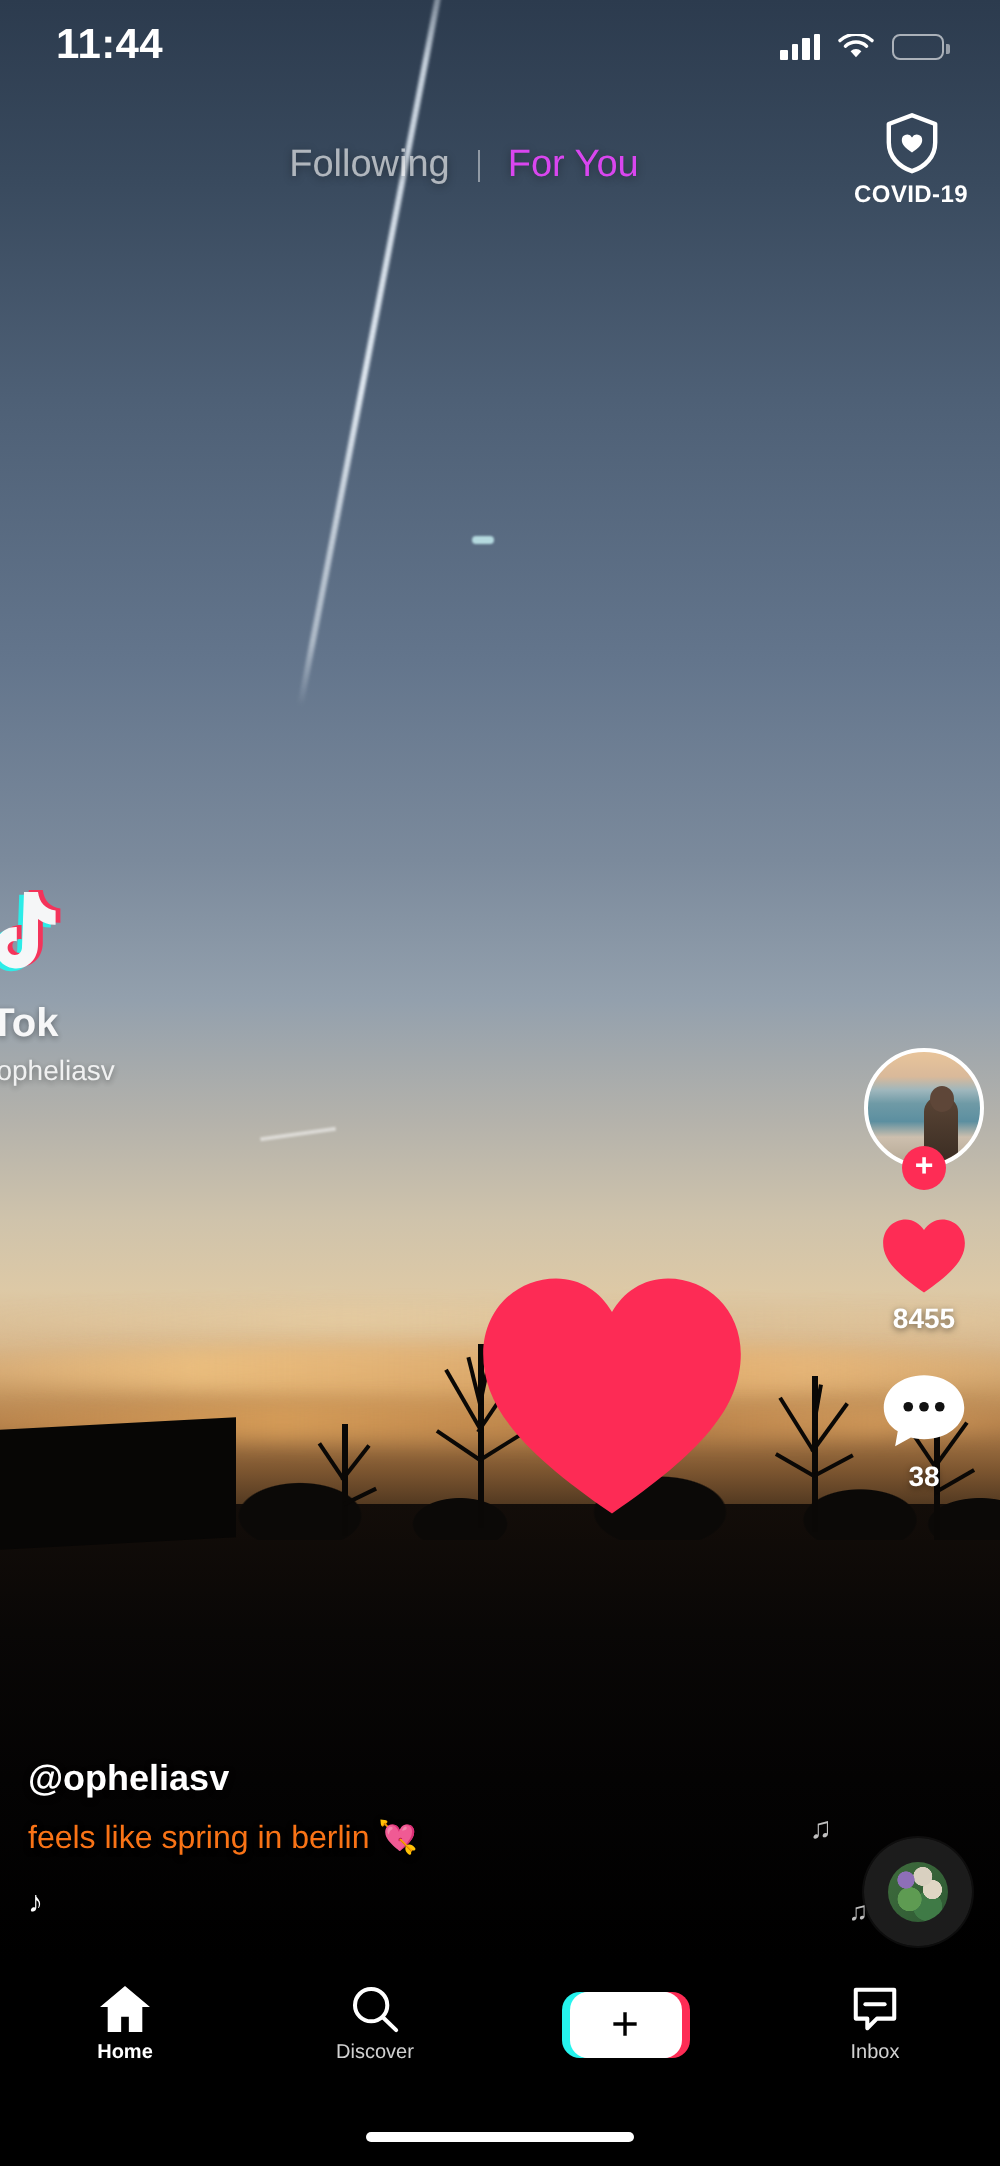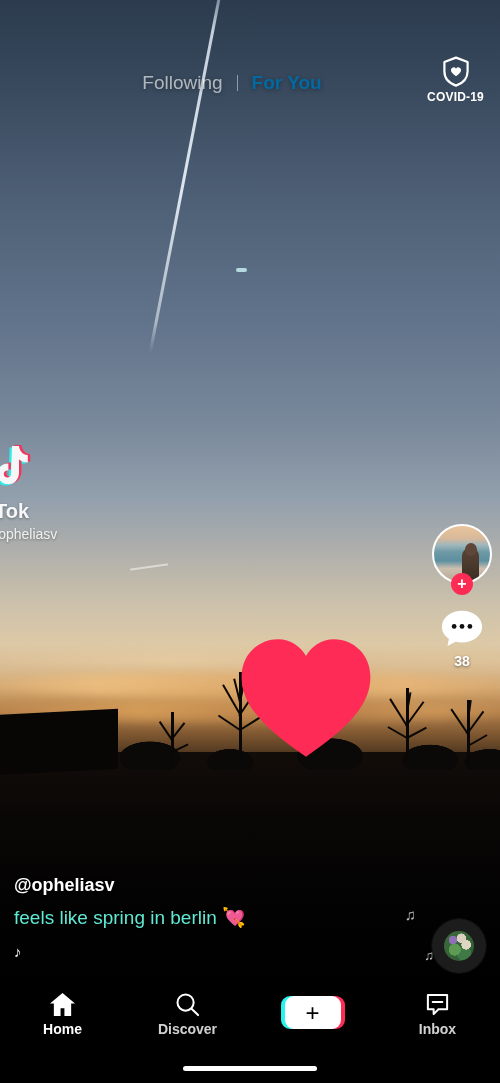--- a/index.html
+++ b/index.html
@@ -96,21 +96,21 @@
   }
   .batt .lvl { height:100%; background:#f5c518; border-radius:1.8px; }
 
   
   .topbar {
     position:absolute; left:0; top:58px; width:464px; height:50px; z-index:40;
     display:flex; align-items:center; justify-content:center; gap:14px;
   }
   .tab { font-size:19px; cursor:pointer; text-shadow:0 1px 4px rgba(0,0,0,.35); }
   .tab.inactive { color:rgba(255,255,255,.62); font-weight:400; }
-  .tab.active { color:#0369a1; font-weight:700; }
+  .tab.active { color:#d946ef; font-weight:400; }
   .tabdiv { width:1px; height:16px; background:rgba(255,255,255,.45); }
 
   .covid {
     position:absolute; right:16px; top:56px; z-index:40;
     display:flex; flex-direction:column; align-items:center; gap:3px; cursor:pointer;
   }
   .covid .lbl { color:#fff; font-size:12px; font-weight:700; letter-spacing:.2px; }
 
   
   .watermark {
@@ -149,21 +149,21 @@
     width:22px; height:22px; border-radius:50%; background:#fe2c55;
     display:flex; align-items:center; justify-content:center;
     color:#fff; font-size:16px; font-weight:700; line-height:1; cursor:pointer;
   }
   .act { display:flex; flex-direction:column; align-items:center; margin-bottom:18px; cursor:pointer; }
   .act .cnt { color:#fff; font-size:14px; font-weight:700; margin-top:3px; text-shadow:0 1px 3px rgba(0,0,0,.5); }
 
   
   .caption { position:absolute; left:14px; bottom:123px; width:382px; z-index:32; }
   .cap-user { color:#fff; font-size:18px; font-weight:700; margin-bottom:9px; text-shadow:0 1px 3px rgba(0,0,0,.6); cursor:pointer; }
-  .cap-text { color:#5eead4; font-size:19px; line-height:1.42; text-shadow:0 1px 3px rgba(0,0,0,.6); }
+  .cap-text { color:#f97316; font-size:16px; line-height:1.42; text-shadow:0 1px 3px rgba(0,0,0,.6); }
   .cap-tags { color:#fff; font-size:15.5px; line-height:1.42; text-shadow:0 1px 3px rgba(0,0,0,.6); word-break:break-all; }
   .cap-sound { display:flex; align-items:center; gap:9px; margin-top:11px; overflow:hidden; }
   .cap-sound .note { color:#fff; font-size:15px; }
   .cap-sound .txt { color:#fff; font-size:15px; white-space:nowrap; text-shadow:0 1px 3px rgba(0,0,0,.6); }
 
   
   .disc {
     position:absolute; right:14px; bottom:110px; width:54px; height:54px;
     border-radius:50%; z-index:33; cursor:pointer;
     background:radial-gradient(circle at 50% 50%, #3a3a3a 0 8%, #2a2a2a 9% 28%, #1c1c1c 29% 100%);
@@ -187,23 +187,23 @@
   
   .nav {
     position:absolute; left:0; bottom:0; width:500px; height:103px;
     background:#000; z-index:50; display:flex; align-items:flex-start;
     justify-content:space-around; padding-top:8px;
   }
   .navitem {
     display:flex; flex-direction:column; align-items:center; gap:4px;
     width:20%; cursor:pointer; padding-top:4px;
   }
-  .navitem .lbl { font-size:14px; }
+  .navitem .lbl { font-size:10px; }
   .navitem.on .lbl { color:#fff; font-weight:700; }
-  .navitem.off .lbl { color:rgba(255,255,255,.82); font-weight:700; }
+  .navitem.off .lbl { color:rgba(255,255,255,.82); font-weight:400; }
   .createbtn {
     position:relative; width:56px; height:33px; border-radius:9px;
     background:#fff; display:flex; align-items:center; justify-content:center;
     margin-top:4px; cursor:pointer;
   }
   .createbtn::before, .createbtn::after { content:""; position:absolute; top:0; width:14px; height:33px; border-radius:9px; z-index:-0; }
   .createbtn::before { left:-4px; background:#25f4ee; border-radius:9px 4px 4px 9px; }
   .createbtn::after { right:-4px; background:#fe2c55; border-radius:4px 9px 9px 4px; }
   .createbtn .inner {
     position:relative; z-index:2; width:56px; height:33px; background:#fff;
@@ -256,20 +256,37 @@
     </div>
     <div class="tree tD">
       <div class="trunk" style="height:70px;"></div>
       <div class="br" style="left:26px;bottom:36px;width:2px;height:28px;transform:rotate(36deg);"></div>
       <div class="br" style="left:27px;bottom:36px;width:2px;height:30px;transform:rotate(-34deg);"></div>
       <div class="br" style="left:27px;bottom:50px;width:1.6px;height:20px;transform:rotate(8deg);"></div>
       <div class="br" style="left:27px;bottom:24px;width:2px;height:22px;transform:rotate(60deg);"></div>
     </div>
   </div>
 
+  <div class="statusbar">
+    <div class="clock">11:44</div>
+    <div class="statusicons">
+      <span class="bars">
+          <i></i>
+          <i></i>
+          <i></i>
+          <i></i>
+        </span>
+      <svg width="18" height="13" viewBox="0 0 18 13">
+        <path d="M9 11.6 L6.3 8.6 a4 4 0 0 1 5.4 0 Z" fill="#fff"></path>
+        <path d="M3.7 6.1 a7.8 7.8 0 0 1 10.6 0" stroke="#fff" stroke-width="1.7" fill="none" stroke-linecap="round"></path>
+        <path d="M1 3.3 a11.8 11.8 0 0 1 16 0" stroke="#fff" stroke-width="1.7" fill="none" stroke-linecap="round"></path>
+      </svg>
+      <span class="batt"><span class="lvl" style="width:30%"></span></span>
+    </div>
+  </div>
 
   <div class="topbar">
     <div class="tab inactive">Following</div>
     <div class="tabdiv"></div>
     <div class="tab active">For You</div>
   </div>
 
   <div class="covid">
     <svg width="28" height="31" viewBox="0 0 28 31">
       <path d="M14 1.6 L25.6 6 v9.2 c0 7.2-5 12.1-11.6 14.4 C7.4 27.3 2.4 22.4 2.4 15.2 V6 Z" fill="none" stroke="#fff" stroke-width="2.2" stroke-linejoin="round"></path>
@@ -296,20 +313,26 @@
 
   <div class="rail">
     <div class="avatarwrap">
       <div class="avatar">
         <div class="person"></div>
           <div class="head"></div>
       </div>
       <div class="followbtn">+</div>
     </div>
 
+    <div class="act">
+      <svg width="44" height="40" viewBox="0 0 100 92">
+        <path d="M50 88 C18 66 3 50 3 31 C3 15 15 4 29 4 c9 0 16 5 21 12 5-7 12-12 21-12 14 0 26 11 26 27 0 19-15 35-47 57Z" fill="#fe2c55"></path>
+      </svg>
+      <div class="cnt">8455</div>
+    </div>
 
     <div class="act">
       <svg width="44" height="42" viewBox="0 0 100 96">
         <path d="M50 6 C24 6 4 22 4 43 c0 11 6 21 16 27 l-3 17 18-10 c5 1 10 2 15 2 26 0 46-16 46-36 C96 22 76 6 50 6Z" fill="#fff"></path>
         <circle cx="32" cy="42" r="5.5" fill="#111"></circle>
         <circle cx="50" cy="42" r="5.5" fill="#111"></circle>
         <circle cx="68" cy="42" r="5.5" fill="#111"></circle>
       </svg>
       <div class="cnt">38</div>
     </div>

